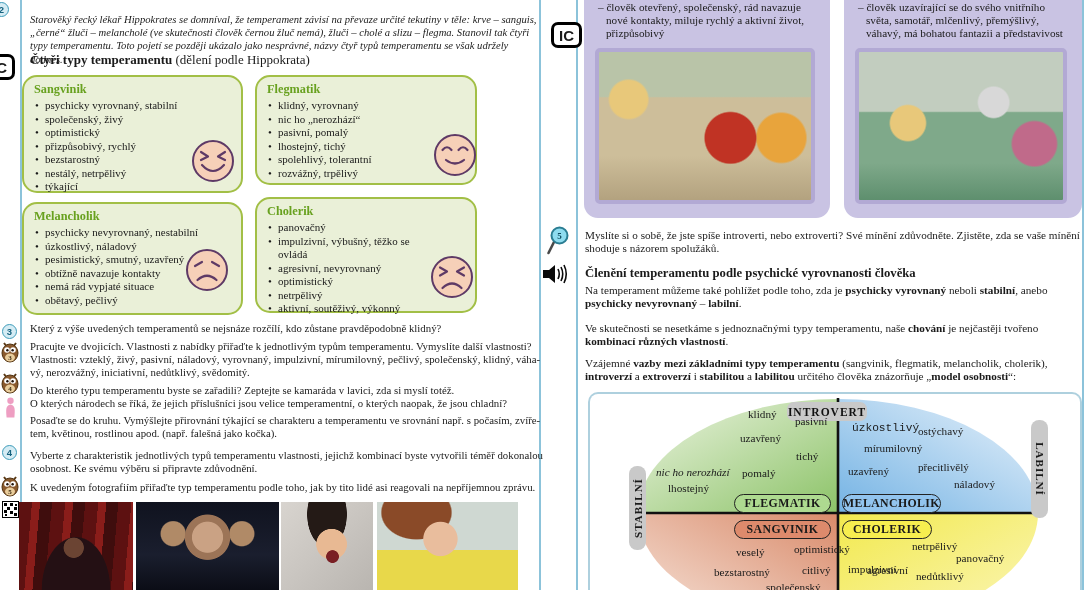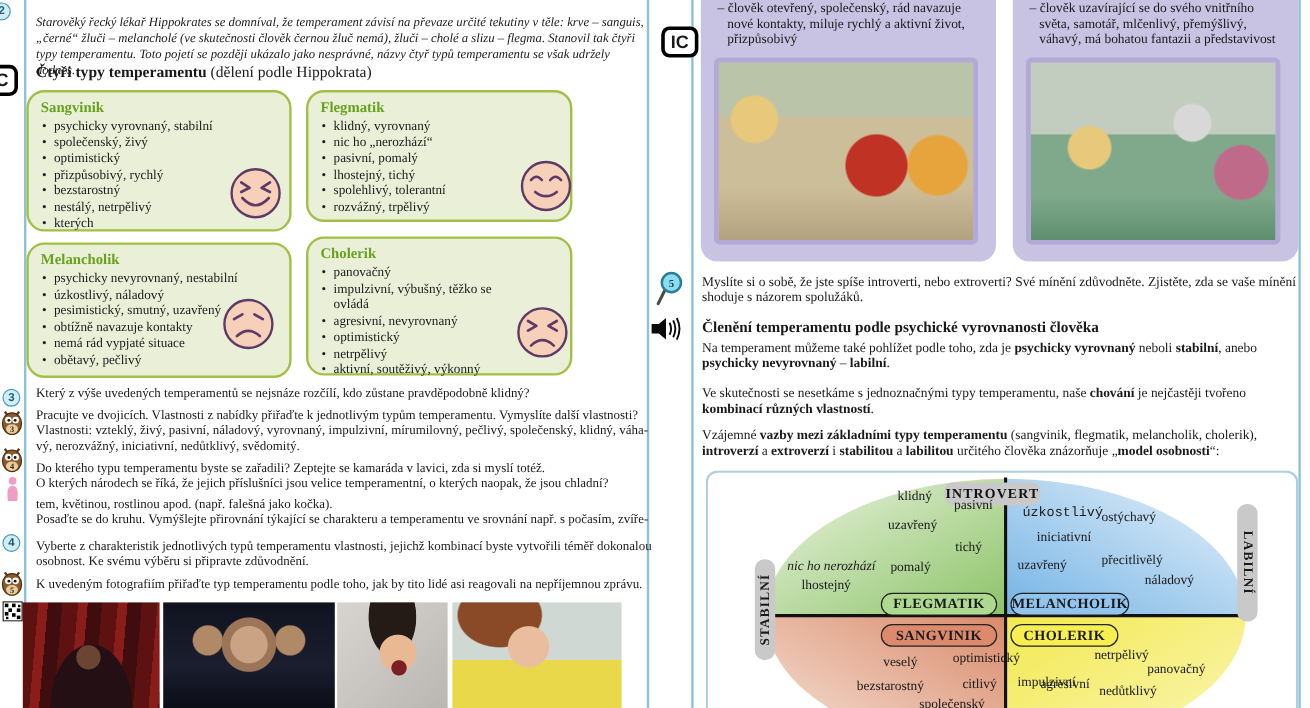--- a/index.html
+++ b/index.html
@@ -92,21 +92,21 @@
 
   <div class="tbox" style="left:22px;top:75px;width:221px;height:118px">
     <div class="ttl">Sangvinik</div>
     <div style="width:160px">
         <div class="trait">psychicky vyrovnaný, stabilní</div>
         <div class="trait">společenský, živý</div>
         <div class="trait">optimistický</div>
         <div class="trait">přizpůsobivý, rychlý</div>
         <div class="trait">bezstarostný</div>
         <div class="trait">nestálý, netrpělivý</div>
-        <div class="trait">kterých</div>
+        <div class="trait">týkající</div>
       </div>
     <svg class="smiley" style="left:167px;top:62px" width="44" height="44" viewBox="0 0 44 44">
       <circle cx="22" cy="22" r="20" fill="#f6d0b8" stroke="#5e3a66" stroke-width="2"></circle>
       <g stroke="#5e3a66" stroke-width="2.2" fill="none" stroke-linecap="round">
         <path d="M10 13 L17 17.5 M10 21 L17 17.5"></path>
           <path d="M34 13 L27 17.5 M34 21 L27 17.5"></path>
         <path d="M11 26 Q22 38 33 26"></path>
       </g>
     </svg>
   </div>
@@ -205,22 +205,22 @@
   <div class="task-text" style="top:384px">
       <div class="tline">Do kterého typu temperamentu byste se zařadili? Zeptejte se kamaráda v lavici, zda si myslí totéž.</div>
       <div class="tline">O kterých národech se říká, že jejich příslušníci jsou velice temperamentní, o kterých naopak, že jsou chladní?</div>
     </div>
 
   <svg class="abs" style="left:4px;top:397px" width="13" height="21" viewBox="0 0 13 21">
     <circle cx="6.5" cy="3.8" r="3.2" fill="#ee9ec2"></circle>
     <path d="M6.5 7.5 C1.5 8.5 2 13 2.6 20.5 L10.4 20.5 C11 13 11.5 8.5 6.5 7.5 Z" fill="#ee9ec2"></path>
   </svg>
   <div class="task-text" style="top:414px">
+      <div class="tline">Posaďte se do kruhu. Vymýšlejte přirovnání týkající se charakteru a temperamentu ve srovnání např. s počasím, zvíře-</div>
       <div class="tline">tem, květinou, rostlinou apod. (např. falešná jako kočka).</div>
-      <div class="tline">Posaďte se do kruhu. Vymýšlejte přirovnání týkající se charakteru a temperamentu ve srovnání např. s počasím, zvíře-</div>
     </div>
 
   <div class="numcircle" style="left:2px;top:445px">4</div>
   <div class="task-text" style="top:449px">
       <div class="tline">Vyberte z charakteristik jednotlivých typů temperamentu vlastnosti, jejichž kombinací byste vytvořili téměř dokonalou</div>
       <div class="tline">osobnost. Ke svému výběru si připravte zdůvodnění.</div>
     </div>
 
   <svg class="abs" style="left:1px;top:475px" width="18" height="22" viewBox="0 0 18 22">
     <path d="M3 2 L6 6 M15 2 L12 6" stroke="#5a3a16" stroke-width="2"></path>
@@ -338,21 +338,21 @@
         <span class="dw" style="left: 205px; top: 21px;">pasivní</span>
         <span class="dw" style="left: 150px; top: 38px;">uzavřený</span>
         <span class="dw" style="left: 66px; top: 72px; font-style: italic;">nic ho nerozhází</span>
         <span class="dw" style="left: 206px; top: 56px;">tichý</span>
         <span class="dw" style="left: 152px; top: 73px;">pomalý</span>
         <span class="dw" style="left: 78px; top: 88px;">lhostejný</span>
       </div>
     <div class="abs" style="left:0;top:0;width:494px;height:198px">
         <span class="dw" style="left: 262px; top: 28px; font-family: Liberation Mono, monospace;">úzkostlivý</span>
         <span class="dw" style="left: 328px; top: 31px;">ostýchavý</span>
-        <span class="dw" style="left: 274px; top: 48px;">iniciativní</span>
+        <span class="dw" style="left: 274px; top: 48px;">mírumilovný</span>
         <span class="dw" style="left: 258px; top: 71px;">uzavřený</span>
         <span class="dw" style="left: 328px; top: 67px;">přecitlivělý</span>
         <span class="dw" style="left: 364px; top: 84px;">náladový</span>
       </div>
     <div class="abs" style="left:0;top:0;width:494px;height:198px">
         <span class="dw" style="left: 146px; top: 152px;">veselý</span>
         <span class="dw" style="left: 204px; top: 149px;">optimistický</span>
         <span class="dw" style="left: 124px; top: 172px;">bezstarostný</span>
         <span class="dw" style="left: 212px; top: 170px;">citlivý</span>
         <span class="dw" style="left: 176px; top: 187px;">společenský</span>

